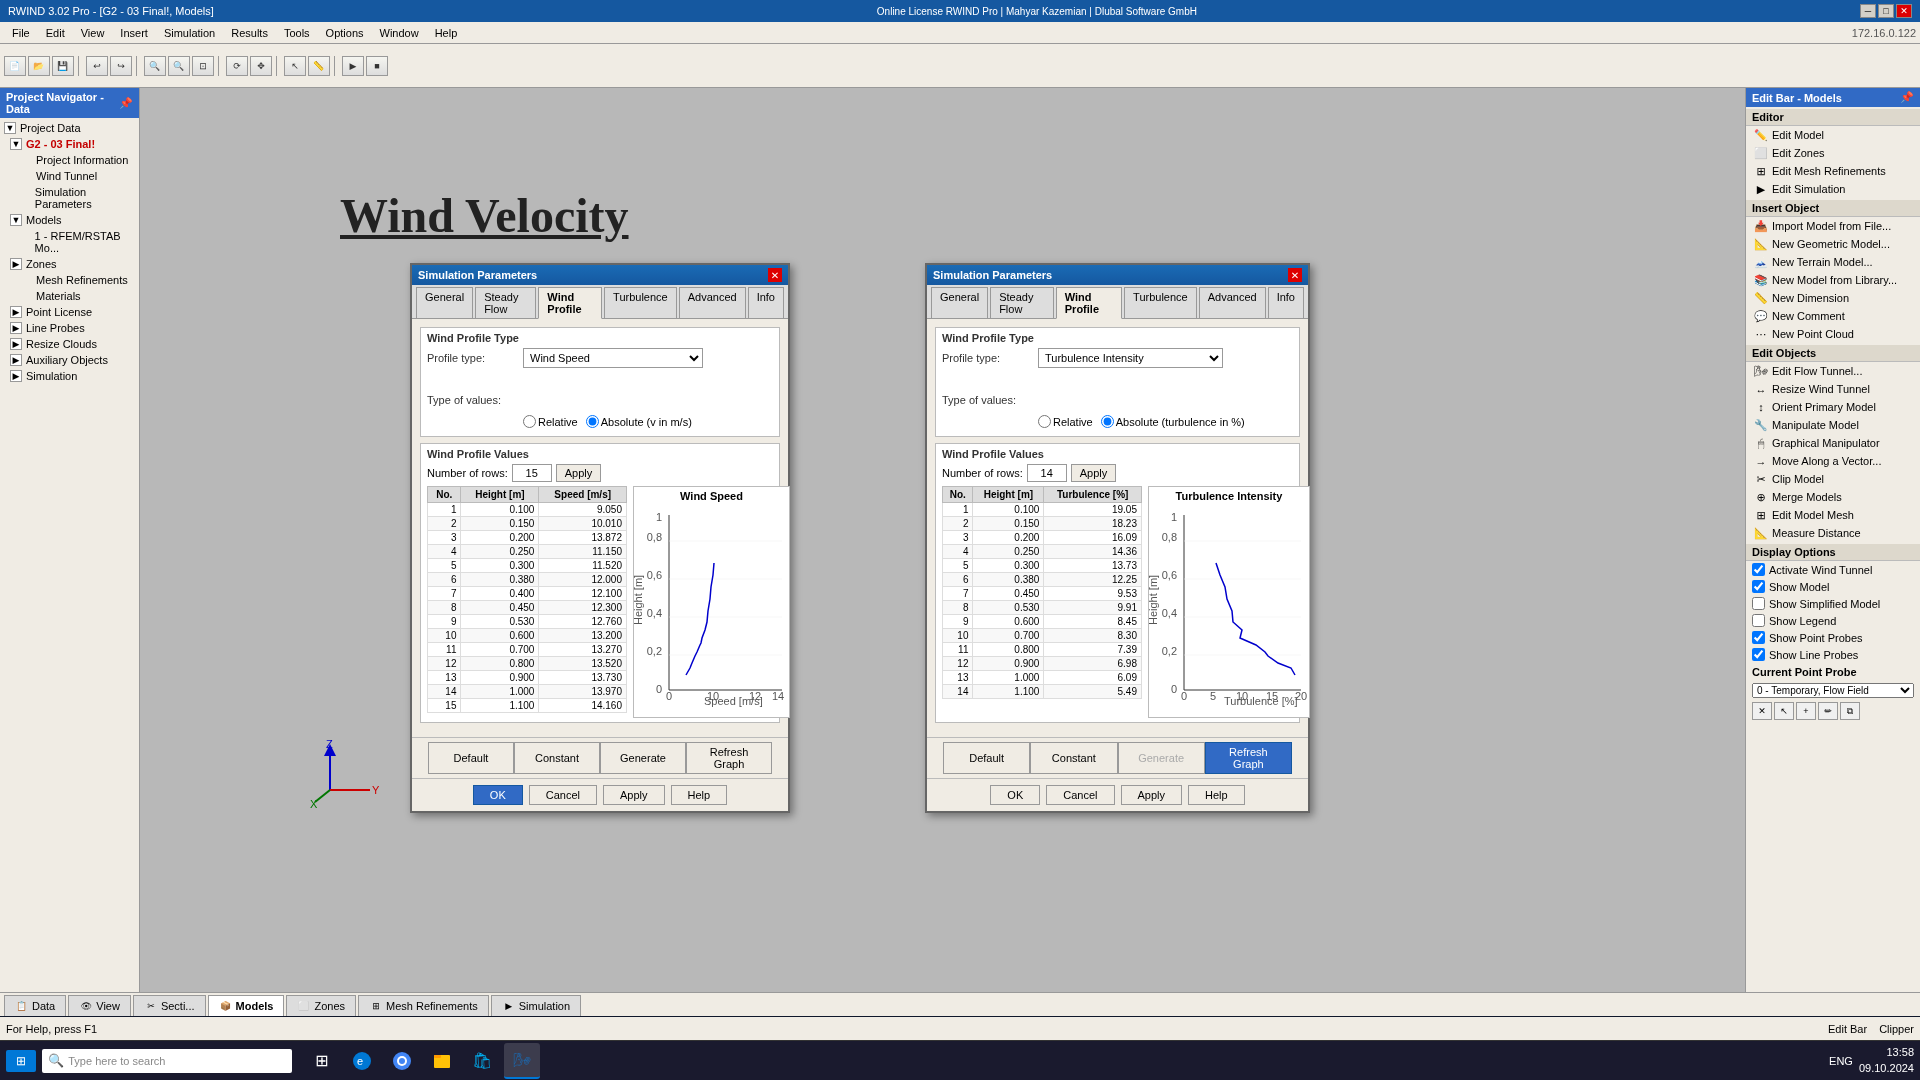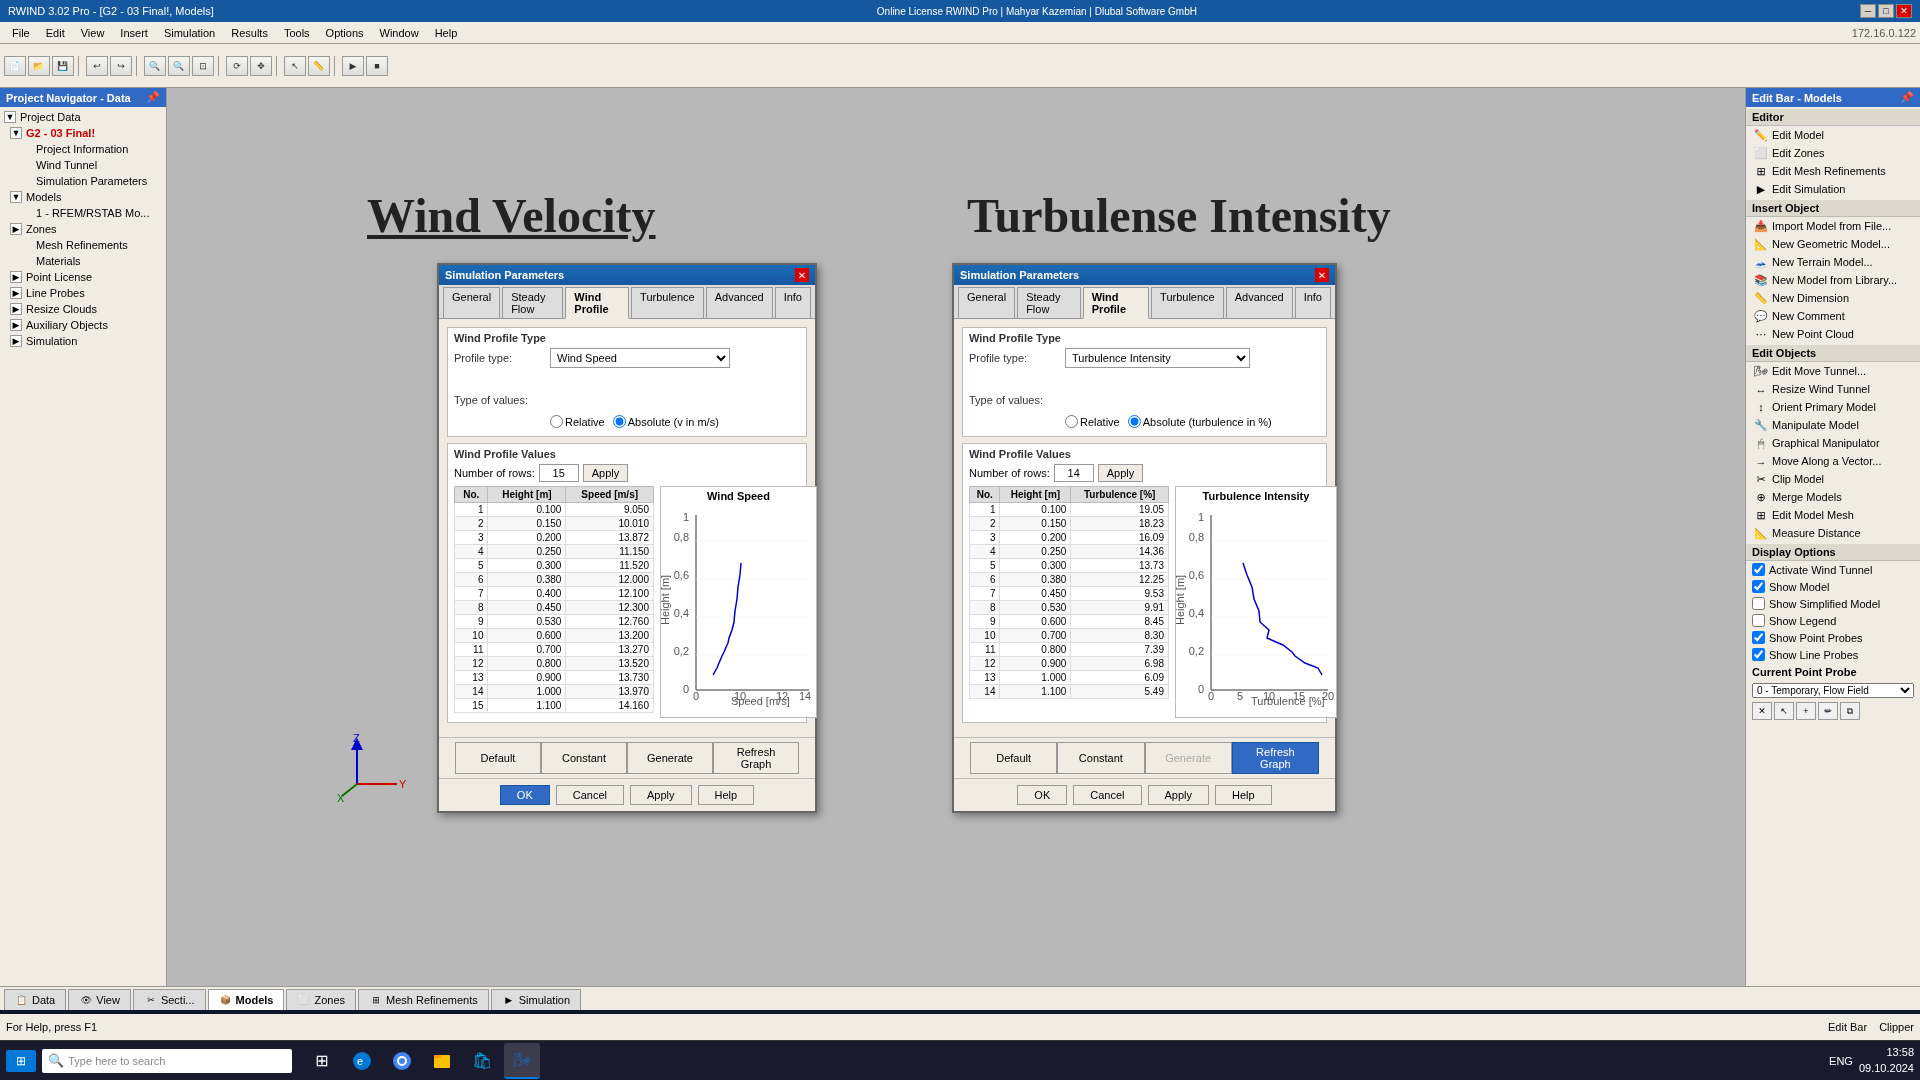--- a/index.html
+++ b/index.html
@@ -12,21 +12,21 @@
 
     
     .toolbar { background: #f0ece4; height: 44px; display: flex; align-items: center; padding: 2px 4px; border-bottom: 1px solid #999; gap: 2px; flex-wrap: wrap; }
     .tb-btn { width: 22px; height: 20px; background: linear-gradient(to bottom, #f5f5f0, #ddd); border: 1px solid #999; cursor: pointer; display: inline-flex; align-items: center; justify-content: center; font-size: 9px; color: #333; }
     .tb-separator { width: 4px; height: 20px; border-left: 1px solid #999; margin: 0 2px; }
 
     
     .main-container { display: flex; flex: 1; overflow: hidden; }
 
     
-    .sidebar { width: 167px; background: #f0ece4; border-right: 1px solid #999; display: flex; flex-direction: column; overflow-y: auto; }
+    .sidebar { width: 140px; background: #f0ece4; border-right: 1px solid #999; display: flex; flex-direction: column; overflow-y: auto; }
     .sidebar-header { background: #316ac5; color: white; padding: 3px 6px; font-size: 11px; font-weight: bold; display: flex; justify-content: space-between; align-items: center; }
     .sidebar-tree { padding: 2px 0; flex: 1; }
     .tree-item { padding: 2px 4px; cursor: pointer; display: flex; align-items: center; gap: 2px; font-size: 11px; color: #000; }
     .tree-expand { width: 12px; height: 12px; display: inline-flex; align-items: center; justify-content: center; font-size: 9px; border: 1px solid #999; background: white; cursor: pointer; margin-right: 2px; }
     .indent1 { padding-left: 10px; }
     .indent2 { padding-left: 22px; }
 
     
     .viewport { flex: 1; background: #c8c8c8; position: relative; overflow: hidden; display: flex; align-items: flex-start; justify-content: flex-start; }
     .viewport-bg { position: absolute; top: 0; left: 0; right: 0; bottom: 0; background: #b8b8b8; }
@@ -48,21 +48,21 @@
     .probe-toolbar { display: flex; gap: 2px; padding: 2px 6px; }
     .probe-btn { width: 20px; height: 18px; background: #f0f0f0; border: 1px solid #999; cursor: pointer; display: flex; align-items: center; justify-content: center; font-size: 9px; }
 
     
     .bottom-tabs { height: 24px; background: #f0ece4; border-top: 1px solid #999; display: flex; align-items: flex-end; padding: 0 4px; gap: 2px; }
     .tab { padding: 3px 10px; background: #ddd; border: 1px solid #999; border-bottom: none; cursor: pointer; font-size: 11px; display: flex; align-items: center; gap: 3px; }
     .tab.active { background: white; font-weight: bold; }
     .tab-icon { width: 14px; height: 14px; display: inline-flex; align-items: center; justify-content: center; font-size: 9px; }
 
     
-    .status-bar { height: 30px; background: #f0ece4; border-top: 4px solid #0f172a; display: flex; align-items: center; padding: 0 6px; gap: 20px; font-size: 11px; }
+    .status-bar { height: 24px; background: #f0ece4; border-top: 1px solid #0f172a; display: flex; align-items: center; padding: 0 6px; gap: 20px; font-size: 11px; }
     .status-right { margin-left: auto; display: flex; gap: 12px; align-items: center; }
 
     
     .dialog { position: absolute; background: #f0ece4; border: 2px solid #666; box-shadow: 3px 3px 8px rgba(0,0,0,0.4); z-index: 100; }
     .dialog-titlebar { background: linear-gradient(to bottom, #1a6bb5, #1558a0); color: white; padding: 3px 6px; display: flex; justify-content: space-between; align-items: center; font-size: 11px; font-weight: bold; cursor: move; }
     .dialog-close { width: 14px; height: 14px; background: #d00; border: none; color: white; cursor: pointer; font-size: 10px; display: flex; align-items: center; justify-content: center; }
     .dialog-tabs { display: flex; border-bottom: 1px solid #999; background: #ddd; padding: 2px 4px 0; gap: 2px; }
     .dialog-tab { padding: 3px 8px; background: #ddd; border: 1px solid #999; border-bottom: none; cursor: pointer; font-size: 11px; }
     .dialog-tab.active { background: #f0ece4; font-weight: bold; border-bottom: 1px solid #f0ece4; margin-bottom: -1px; }
     .dialog-content { padding: 8px; }
@@ -233,21 +233,20 @@
           <span class="tree-expand">▶</span>
           <span>Simulation</span>
         </div>
       </div>
     </div>
 
     <div class="viewport">
       <div class="viewport-bg"></div>
 
       <div class="big-title-wind">Wind Velocity</div>
-      <div class="big-title-turb">Turbulense Intensity</div>
 
       <div class="axis-widget">
         <svg width="70" height="70" viewBox="0 0 70 70">
 
           <line x1="20" y1="50" x2="20" y2="10" stroke="#0000cc" stroke-width="2" marker-end="url(#arrowZ)"></line>
           <text x="16" y="8" font-size="10" fill="#0000cc">Z</text>
 
           <line x1="20" y1="50" x2="60" y2="50" stroke="#cc0000" stroke-width="2"></line>
           <text x="62" y="54" font-size="10" fill="#cc0000">Y</text>
 
@@ -709,21 +708,21 @@
         <span class="icon-box">💬</span>
         <span>New Comment</span>
       </div>
       <div class="right-item">
         <span class="icon-box">⋯</span>
         <span>New Point Cloud</span>
       </div>
       <div class="right-section-title">Edit Objects</div>
       <div class="right-item">
         <span class="icon-box">🌬</span>
-        <span>Edit Move Tunnel...</span>
+        <span>Edit Flow Tunnel...</span>
       </div>
       <div class="right-item">
         <span class="icon-box">↔</span>
         <span>Resize Wind Tunnel</span>
       </div>
       <div class="right-item">
         <span class="icon-box">↕</span>
         <span>Orient Primary Model</span>
       </div>
       <div class="right-item">

